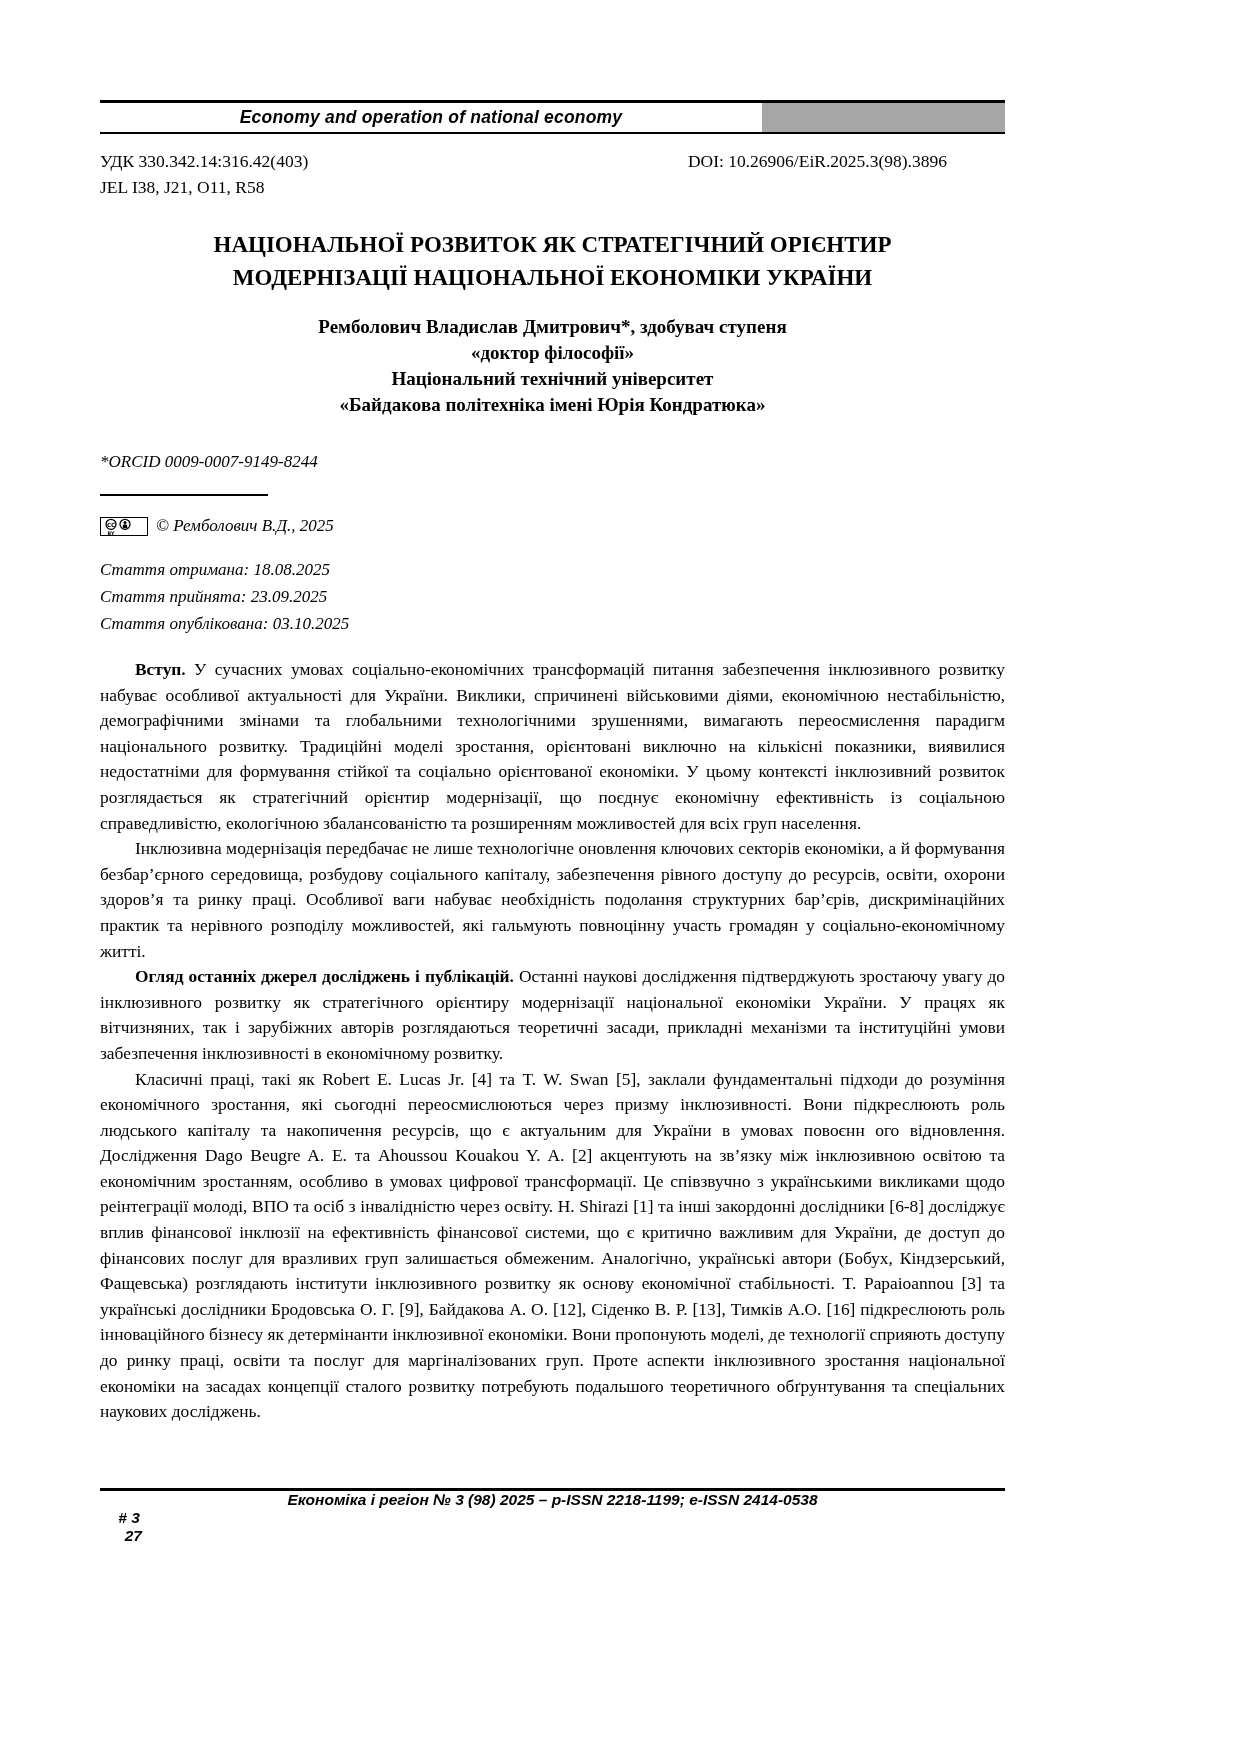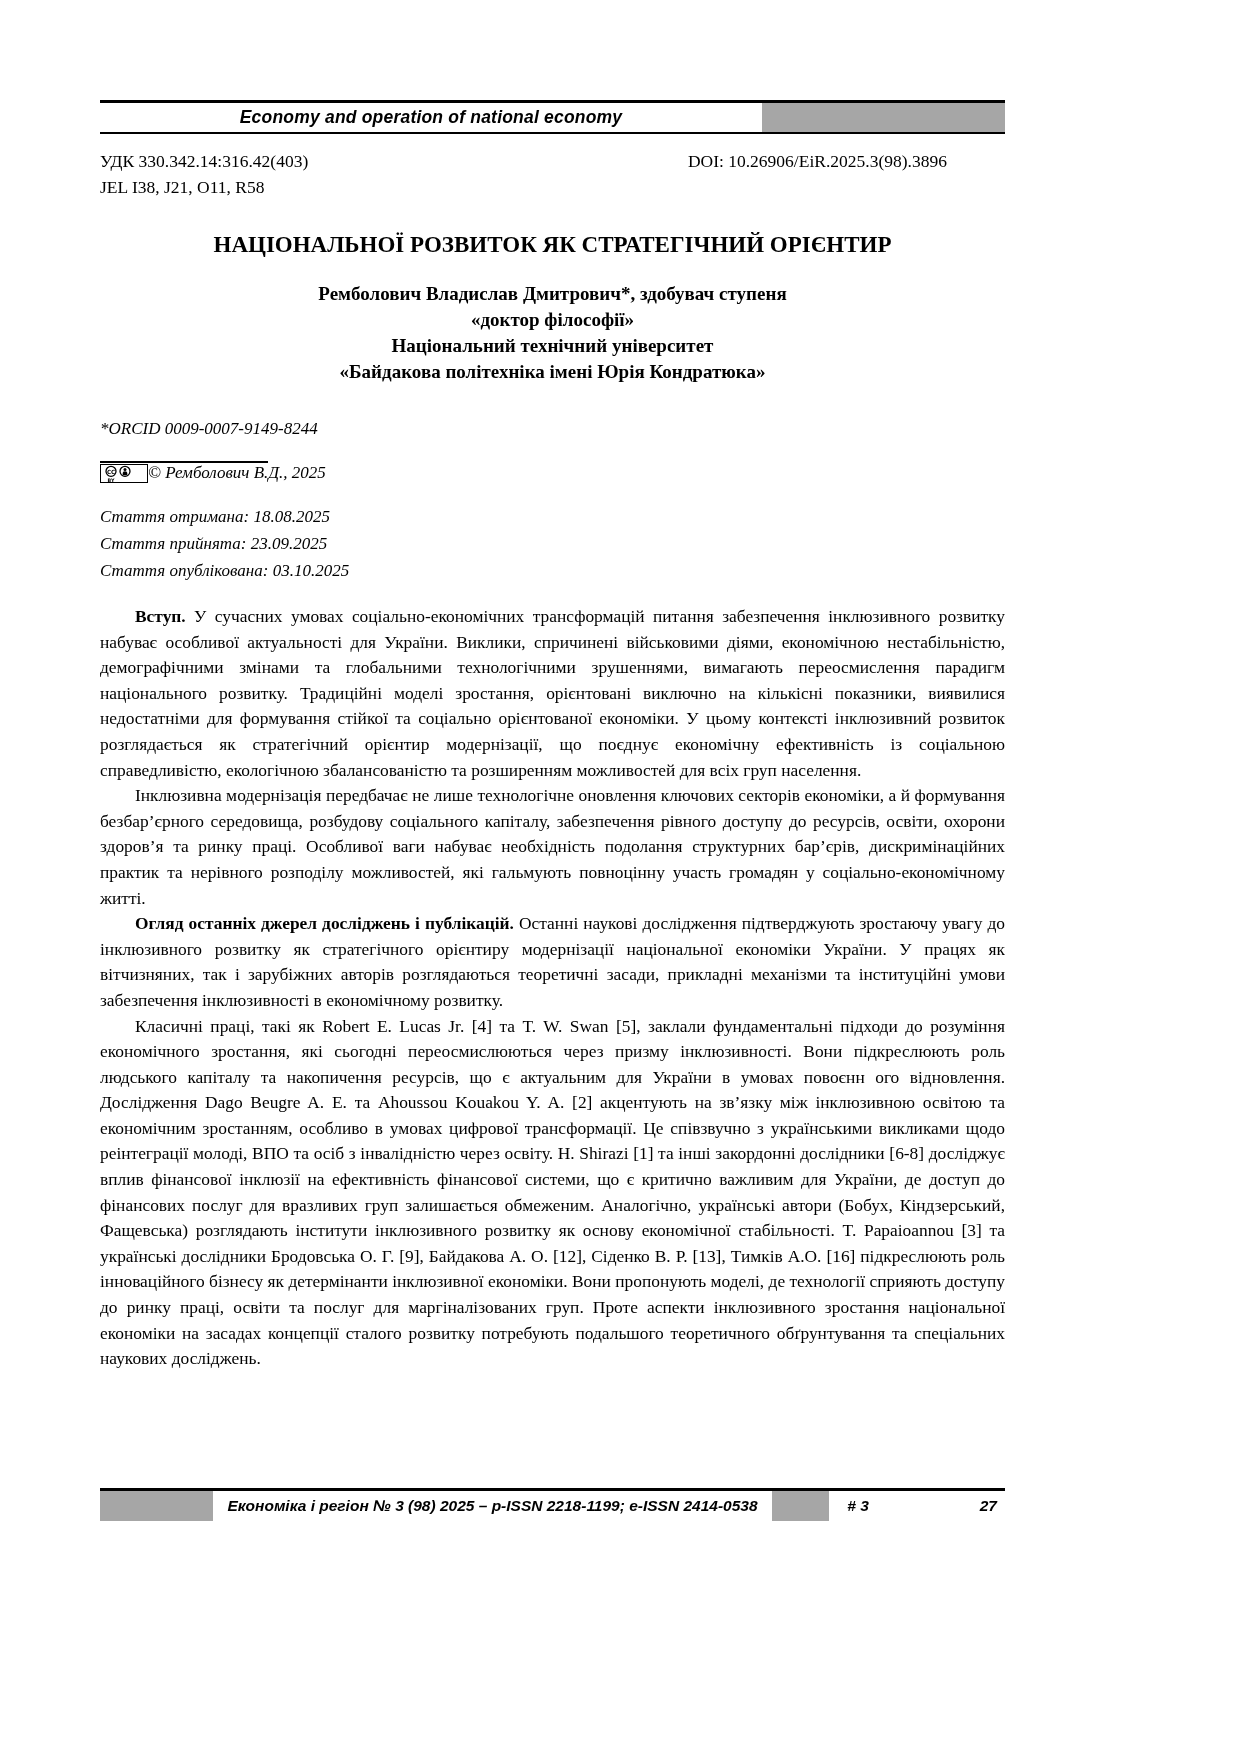--- a/index.html
+++ b/index.html
@@ -73,21 +73,21 @@
 
   .orcid {
     margin-top: 34px;
     font-style: italic;
     font-size: 17px;
   }
 
   
   .license { margin-top: 22px; }
   .lic-rule { width: 168px; border-top: 2px solid #000; height: 0; }
-  .lic-row { display: flex; align-items: center; gap: 0; margin-top: 0; }
+  .lic-row { display: flex; align-items: center; gap: 8px; margin-top: 20px; }
   .cc-badge { display: inline-flex; align-items: center; }
   .copyright { font-style: italic; font-size: 17px; }
 
   
   .dates {
     margin-top: 20px;
     font-style: italic;
     font-size: 17px;
     line-height: 27px;
   }
@@ -108,20 +108,21 @@
     top: 1488px;
     width: 905px;
     border-top: 3px solid #000;
     height: 33px;
     display: flex;
     align-items: stretch;
     font-family: "Liberation Sans", sans-serif;
     font-weight: 700;
     font-style: italic;
     font-size: 15.5px;
+    flex-direction: column;
   }
   .f-gray { background: #a6a6a6; }
   .f-gray-left { width: 113px; }
   .f-text { flex: 1; display: flex; align-items: center; justify-content: center; white-space: nowrap; }
   .f-gray-mid { width: 57px; }
   .f-issue { width: 58px; display: flex; align-items: center; justify-content: center; }
   .f-spacer { width: 68px; }
   .f-page { width: 50px; display: flex; align-items: center; justify-content: flex-end; padding-right: 8px; }
 </style>
 </head>
@@ -138,20 +139,21 @@
     <div class="meta-row">
       <div class="meta-left">
         <div>УДК 330.342.14:316.42(403)</div>
         <div>JEL I38, J21, O11, R58</div>
       </div>
       <div class="meta-doi">DOI: 10.26906/EiR.2025.3(98).3896</div>
     </div>
 
     <h1 class="title">
       <span class="tline">НАЦІОНАЛЬНОЇ РОЗВИТОК ЯК СТРАТЕГІЧНИЙ ОРІЄНТИР</span>
+      <span class="tline">МОДЕРНІЗАЦІЇ НАЦІОНАЛЬНОЇ ЕКОНОМІКИ УКРАЇНИ</span>
     </h1>
 
     <div class="authors">
       <div>Ремболович Владислав Дмитрович*, здобувач ступеня</div>
       <div>«доктор філософії»</div>
       <div>Національний технічний університет</div>
       <div>«Байдакова політехніка імені Юрія Кондратюка»</div>
     </div>
 
     <div class="orcid">*ORCID 0009-0007-9149-8244</div>

